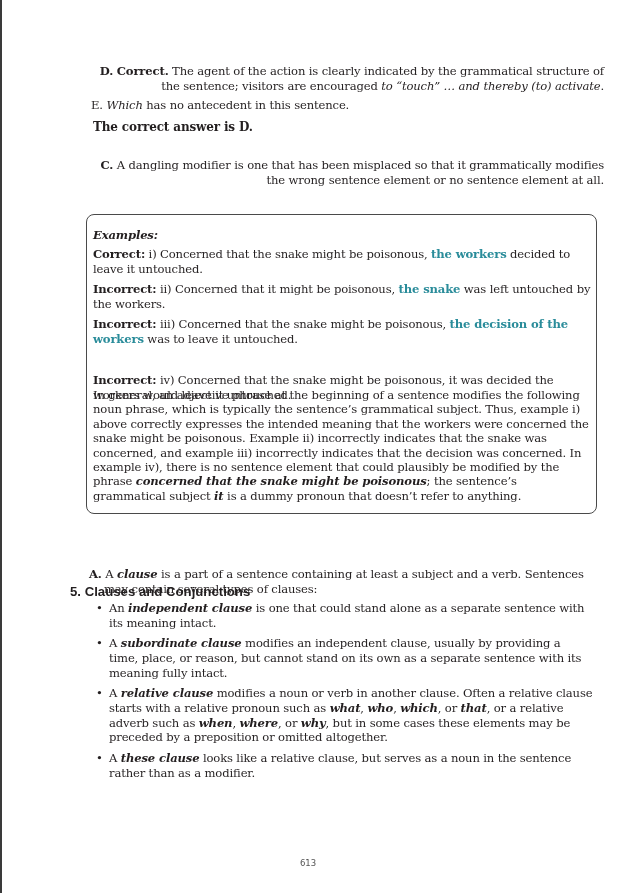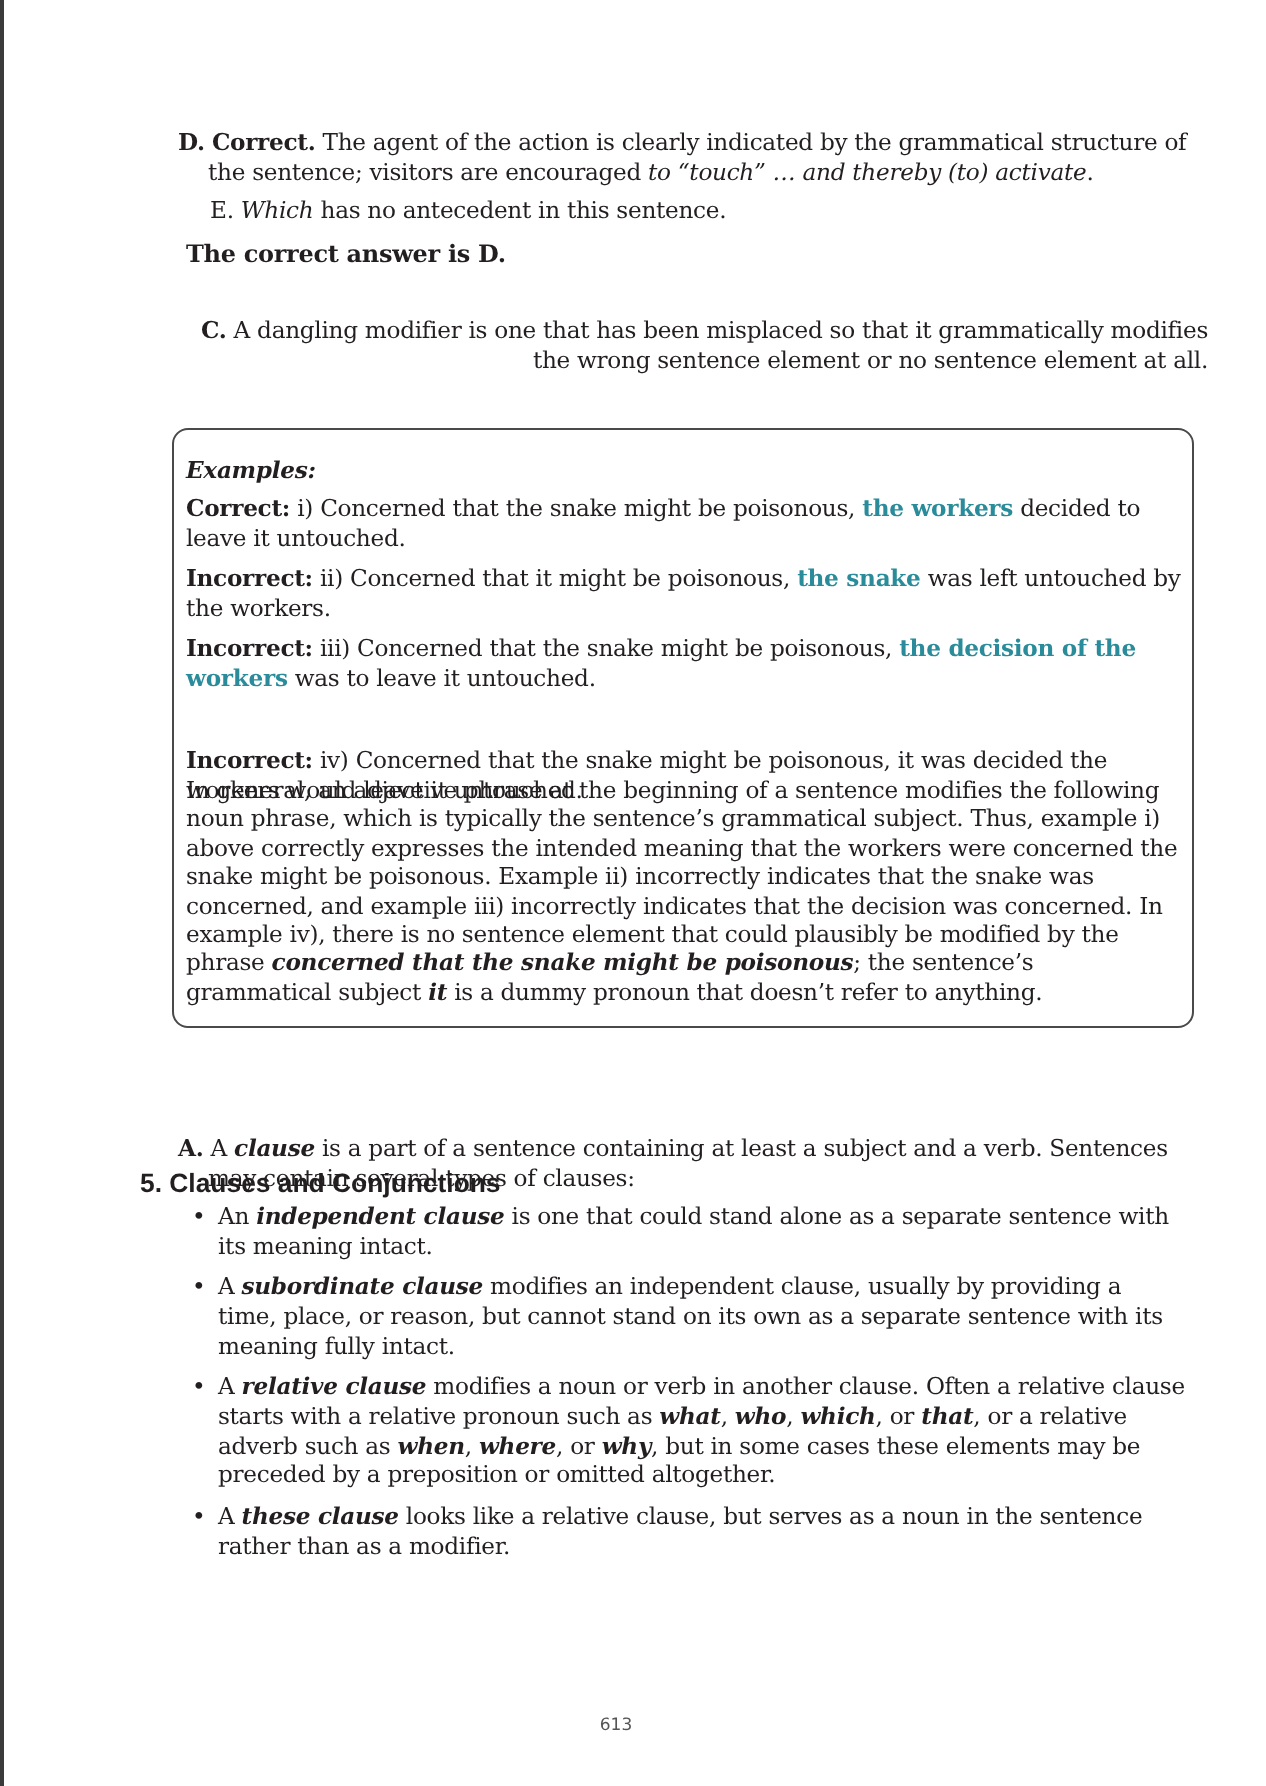--- a/index.html
+++ b/index.html
@@ -37,23 +37,23 @@
     font-family: "DejaVu Sans", sans-serif; font-size: 8.5px; color: #555;
   }
 </style>
 </head>
 <body>
 
 <div class="left-rule"></div>
 
 <div class="page">
 
-  <div class="ans-item txt" style="top:64px;"><b>D.</b> <b>Correct.</b><span> The agent of the action is clearly indicated by the grammatical structure of the sentence; visitors are encouraged </span><i>to “touch” … and thereby (to) activate</i><span>.</span></div>
+  <div class="ans-item txt" style="top:64px;text-align:right;"><b>D.</b> <b>Correct.</b><span> The agent of the action is clearly indicated by the grammatical structure of the sentence; visitors are encouraged </span><i>to “touch” … and thereby (to) activate</i><span>.</span></div>
 
-  <div class="ans-e txt" style="top:98px;margin-left:14px;"><span>E.</span> <i>Which</i><span> has no antecedent in this sentence.</span></div>
+  <div class="ans-e txt" style="top:98px;"><span>E.</span> <i>Which</i><span> has no antecedent in this sentence.</span></div>
 
   <div class="correct-line txt" style="top:120px;">The correct answer is D.</div>
 
   <div class="ans-item txt" style="top:158px;text-align:right;"><b>C.</b><span> A dangling modifier is one that has been misplaced so that it grammatically modifies the wrong sentence element or no sentence element at all.</span></div>
 
   <div class="ex-box"></div>
 
   <div class="ex-inner txt ex-label" style="top:228px;font-weight:bold;">Examples:</div>
 
   <div class="ex-inner txt" style="top:247px;"><b>Correct:</b><span> i) Concerned that the snake might be poisonous, </span><span class="teal" style="color: rgb(42, 140, 154);">the workers</span><span> decided to leave it untouched.</span></div>

